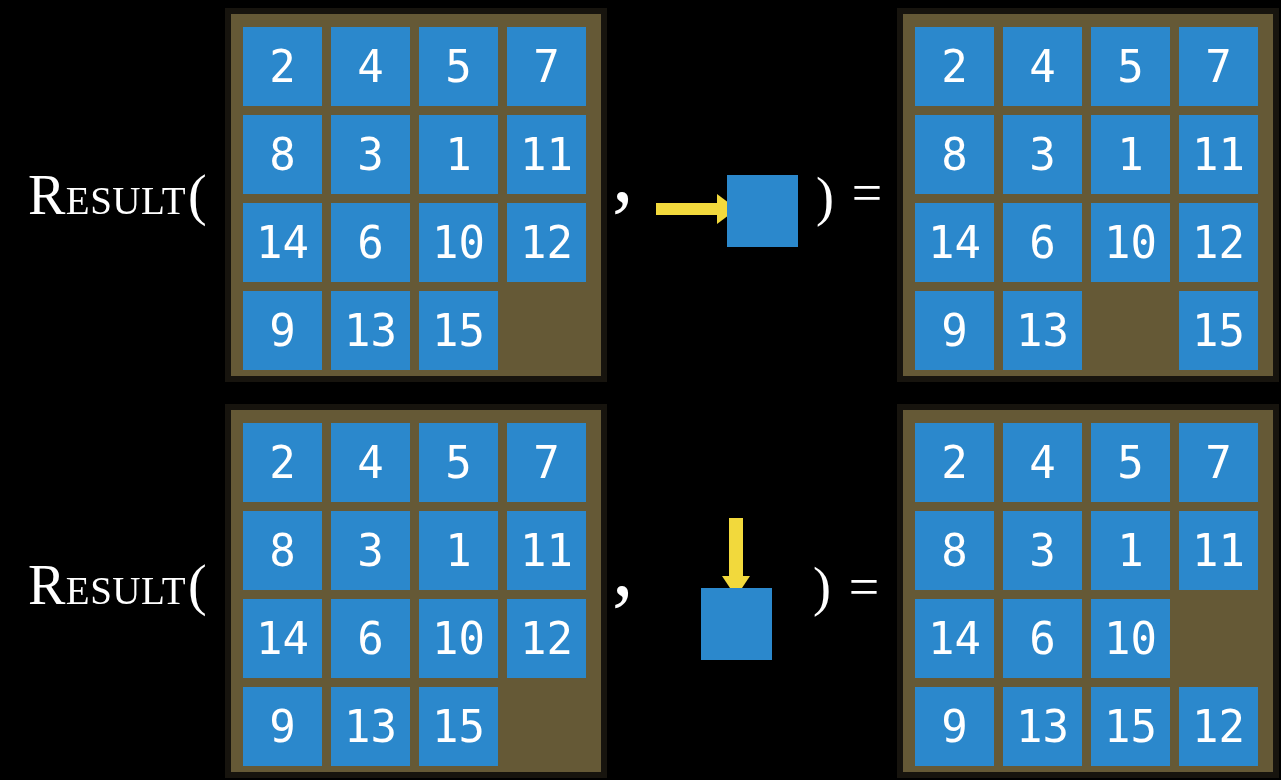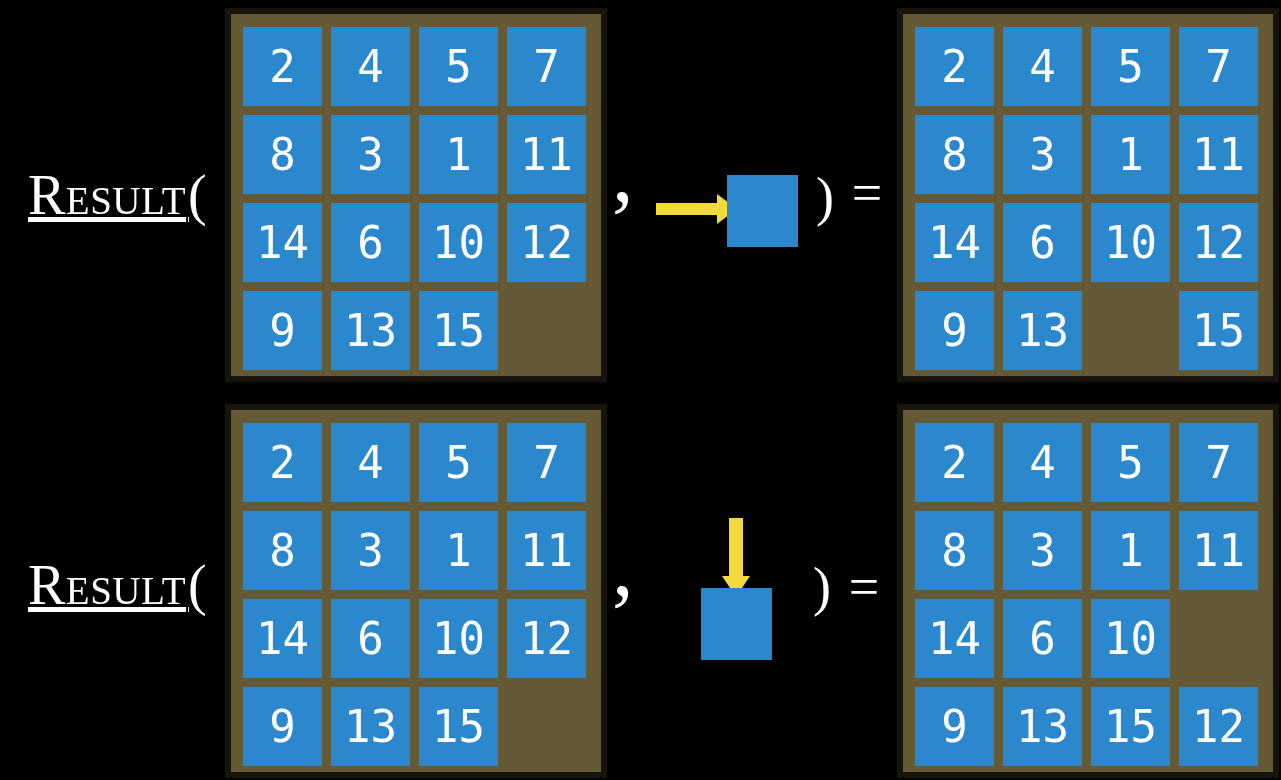--- a/index.html
+++ b/index.html
@@ -19,21 +19,20 @@
     position: absolute;
     inset: 0;
   }
   
   .func {
     position: absolute;
     display: flex;
     align-items: flex-start;
     color: var(--text, #fff);
     white-space: nowrap;
-    text-decoration: underline;
   }
   .fname {
     font-size: 56px;
     line-height: 1;
     font-variant: small-caps;
     letter-spacing: 0.5px;
   }
   .oparen {
     font-size: 56px;
     line-height: 1;

